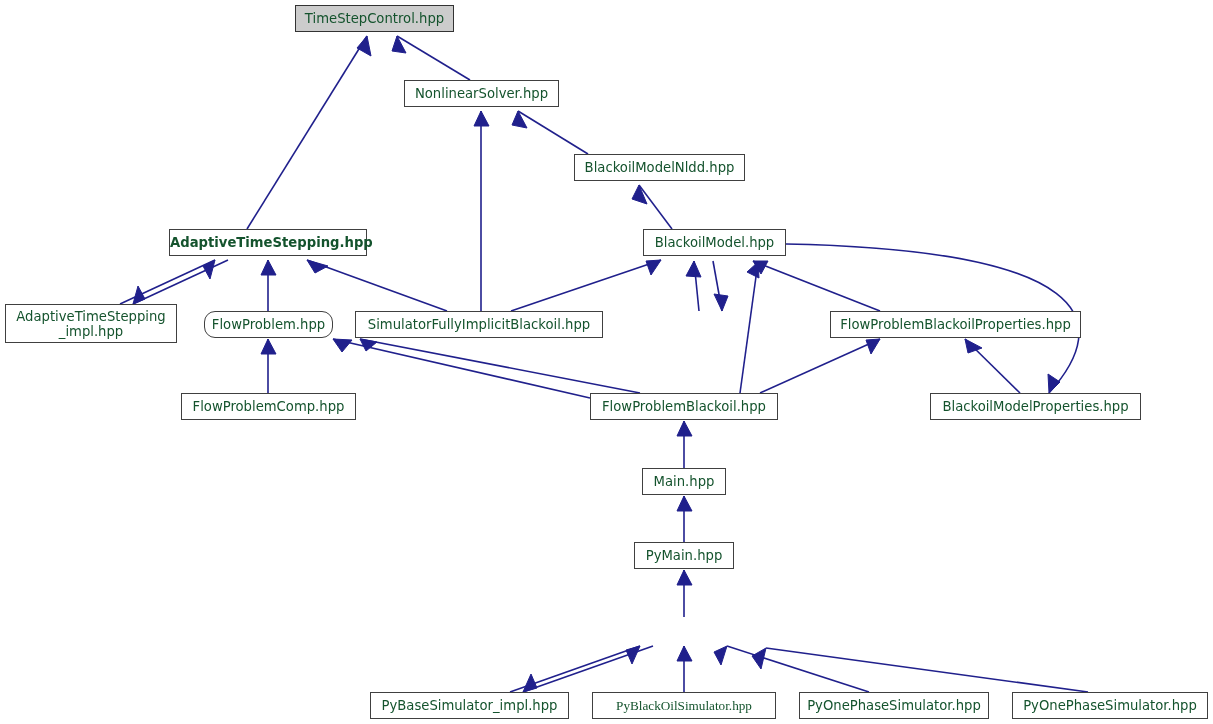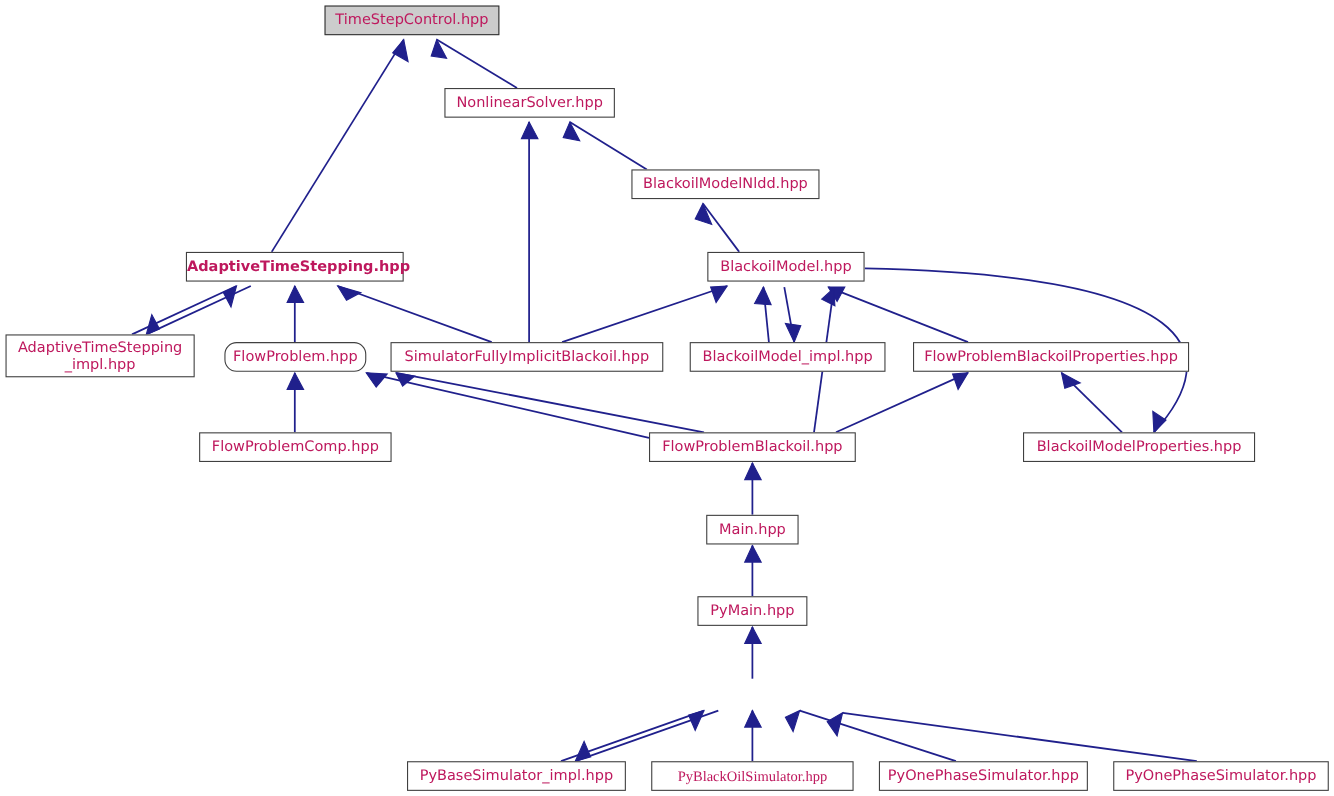--- a/index.html
+++ b/index.html
@@ -20,21 +20,21 @@
     left: 0;
     top: 0;
     width: 1213px;
     height: 724px;
   }
   .node {
     position: absolute;
     box-sizing: border-box;
     background: #ffffff;
     border: 1px solid #404040;
-    color: #be185d;
+    color: #14532d;
     font-size: 13.2px;
     line-height: 15px;
     text-align: center;
     display: flex;
     align-items: center;
     justify-content: center;
     white-space: pre;
     letter-spacing: 0px;
     z-index: 5;
   }
@@ -112,21 +112,20 @@
     </svg>
 <div class="node highlight" style="left: 295px; top: 5px; width: 159px; height: 27px;"><span class="node-label">TimeStepControl.hpp</span></div>
     <div class="node" style="left: 404px; top: 80px; width: 155px; height: 27px;"><span class="node-label">NonlinearSolver.hpp</span></div>
     <div class="node" style="left: 574px; top: 154px; width: 171px; height: 27px;"><span class="node-label">BlackoilModelNldd.hpp</span></div>
     <div class="node" style="left: 169px; top: 229px; width: 198px; height: 27px; font-weight: bold;"><span class="node-label">AdaptiveTimeStepping.hpp</span></div>
     <div class="node" style="left: 643px; top: 229px; width: 143px; height: 27px;"><span class="node-label">BlackoilModel.hpp</span></div>
     <div class="node" style="left: 5px; top: 304px; width: 172px; height: 39px;"><span class="node-label">AdaptiveTimeStepping
 _impl.hpp</span></div>
     <div class="node" style="left: 204px; top: 311px; width: 129px; height: 27px; border-radius: 11px;"><span class="node-label">FlowProblem.hpp</span></div>
     <div class="node" style="left: 355px; top: 311px; width: 248px; height: 27px;"><span class="node-label">SimulatorFullyImplicitBlackoil.hpp</span></div>
-    <div class="node" style="left: 627px; top: 311px; width: 178px; height: 27px;"><span class="node-label">BlackoilModel_impl.hpp</span></div>
     <div class="node" style="left: 830px; top: 311px; width: 251px; height: 27px;"><span class="node-label">FlowProblemBlackoilProperties.hpp</span></div>
     <div class="node" style="left: 181px; top: 393px; width: 175px; height: 27px;"><span class="node-label">FlowProblemComp.hpp</span></div>
     <div class="node" style="left: 590px; top: 393px; width: 188px; height: 27px;"><span class="node-label">FlowProblemBlackoil.hpp</span></div>
     <div class="node" style="left: 930px; top: 393px; width: 211px; height: 27px; justify-content: flex-end;"><span class="node-label">BlackoilModelProperties.hpp</span></div>
     <div class="node" style="left: 642px; top: 468px; width: 84px; height: 27px;"><span class="node-label">Main.hpp</span></div>
     <div class="node" style="left: 634px; top: 542px; width: 100px; height: 27px;"><span class="node-label">PyMain.hpp</span></div>
     <div class="node" style="left: 370px; top: 692px; width: 199px; height: 27px;"><span class="node-label">PyBaseSimulator_impl.hpp</span></div>
     <div class="node" style="left: 592px; top: 692px; width: 184px; height: 27px; font-family: Liberation Serif, serif;"><span class="node-label">PyBlackOilSimulator.hpp</span></div>
     <div class="node" style="left: 799px; top: 692px; width: 190px; height: 27px;"><span class="node-label">PyOnePhaseSimulator.hpp</span></div>
     <div class="node" style="left: 1012px; top: 692px; width: 196px; height: 27px;"><span class="node-label">PyOnePhaseSimulator.hpp</span></div>

